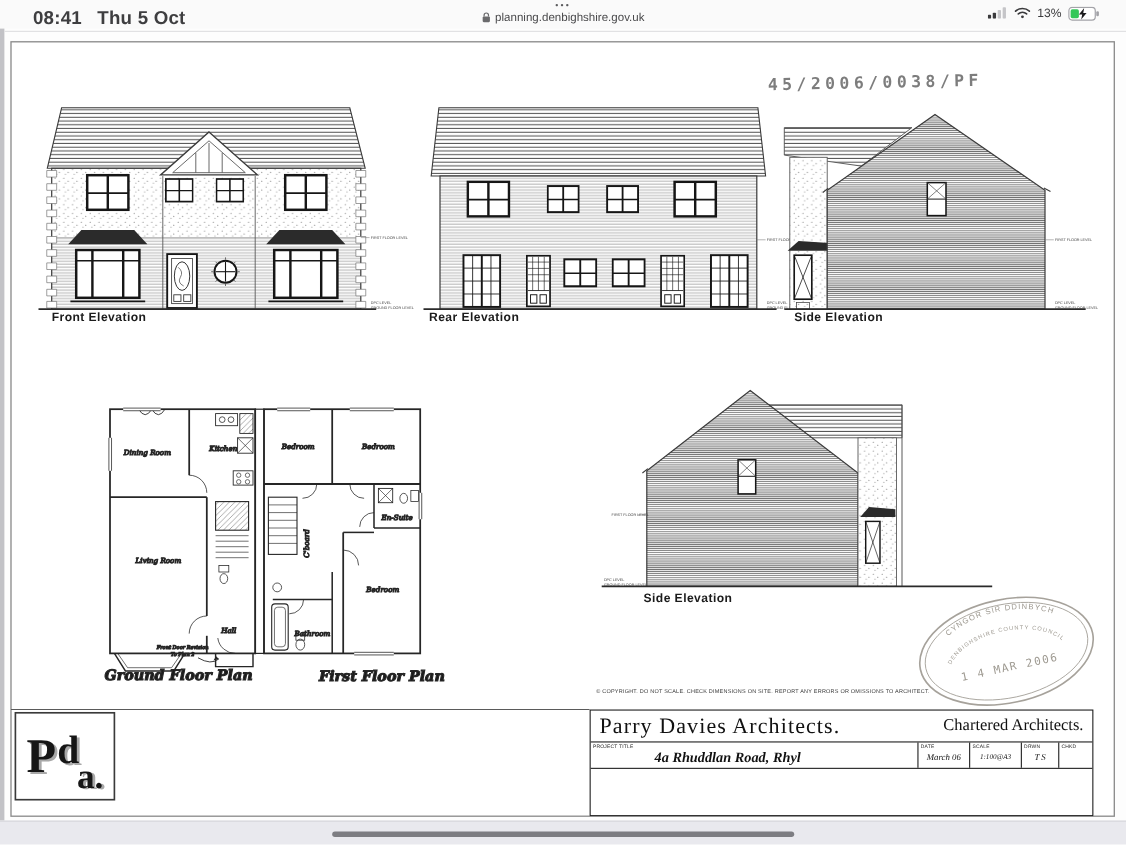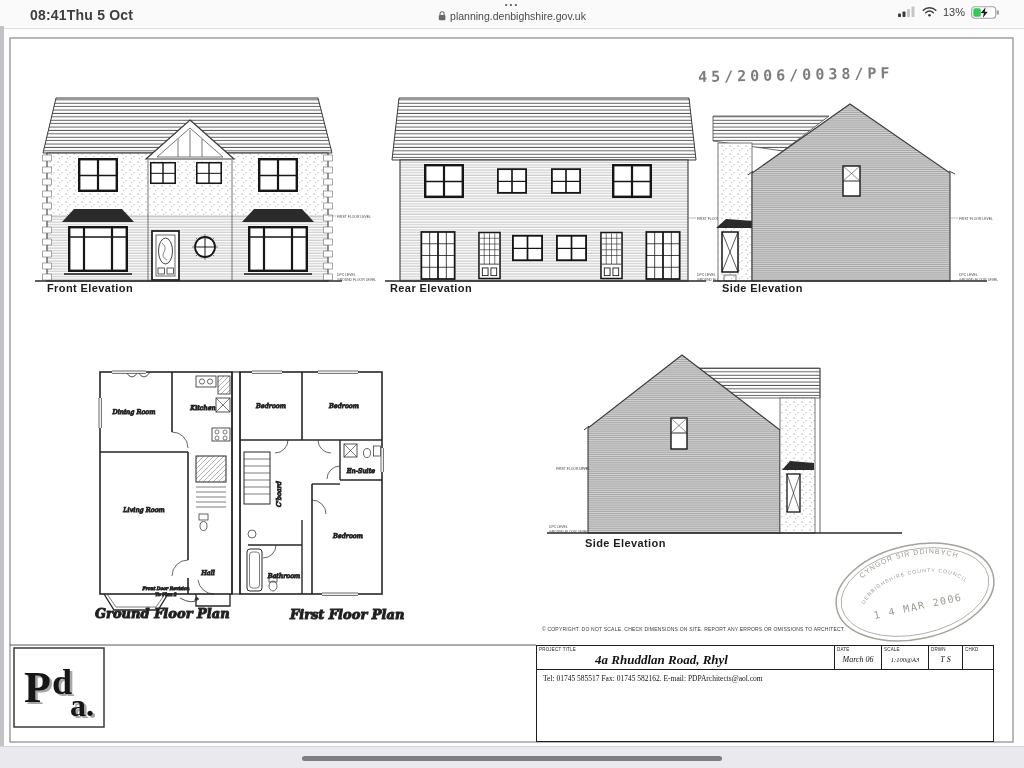--- a/index.html
+++ b/index.html
@@ -1,21 +1,21 @@
 <!DOCTYPE html>
 <html><head>
 <meta charset="utf-8">
 <style>
   html,body{margin:0;padding:0;background:#fff;}
   #screen{position:relative;width:1024px;height:768px;background:#fdfdfd;overflow:hidden;
           font-family:"Liberation Sans",sans-serif;}
 
   
   .statusbar{position:absolute;left:0;top:0;width:1024px;height:26px;background:#fafafa;}
-  .sb-left{position:absolute;left:30px;top:7px;display:flex;font-size:14px;
+  .sb-left{position:absolute;left:30px;top:7px;display:flex;gap:14px;font-size:17px;
            font-weight:600;color:#3e3e40;letter-spacing:.2px;}
   .sb-center{position:absolute;left:50%;transform:translateX(-50%);top:2px;text-align:center;}
   .sb-dots{font-size:8px;color:#5a5a5c;letter-spacing:2px;line-height:6px;}
   .sb-urlrow{display:flex;align-items:center;justify-content:center;gap:4px;margin-top:2px;
              font-size:10.5px;color:#4a4a4c;}
   .sb-right{position:absolute;right:24px;top:6px;display:flex;align-items:flex-start;gap:6px;}
   .sb-pct{font-size:11px;color:#3c3c3e;}
 
   
   .page-edge{position:absolute;left:0;top:26px;width:4px;height:720px;background:#c2c2c6;}
@@ -427,20 +427,24 @@
   </svg>
 
   
   <div class="planning-ref">45/2006/0038/PF</div>
 
   
   <div class="copyright">© COPYRIGHT. DO NOT SCALE. CHECK DIMENSIONS ON SITE. REPORT ANY ERRORS OR OMISSIONS TO ARCHITECT.</div>
 
   
   <div class="titleblock">
+    <div class="tb-r1">
+      <span class="tb-firm">Parry Davies Architects.</span>
+      <span class="tb-chartered">Chartered Architects.</span>
+    </div>
     <div class="tb-r2">
       <div class="cell c-main">
         <span class="cl">PROJECT TITLE</span>
         <span class="cv">4a Rhuddlan Road, Rhyl</span>
       </div>
       <div class="cell c-date">
         <span class="cl">DATE</span>
         <span class="cv">March 06</span>
       </div>
       <div class="cell c-scale">
@@ -450,21 +454,20 @@
       <div class="cell c-drwn">
         <span class="cl">DRWN</span>
         <span class="cv">T S</span>
       </div>
       <div class="cell c-chk last">
         <span class="cl">CHKD</span>
         <span class="cv"></span>
       </div>
     </div>
     <div class="tb-r4">
-      <span class="tb-contact">Tel: 01745 585517  Fax: 01745 582162.  E-mail: PDPArchitects@aol.com</span>
     </div>
   </div>
 
   
   <div class="page-edge"></div>
   <div class="page-topline"></div>
 
   
   <div class="bottombar">
     <div class="home"></div>

